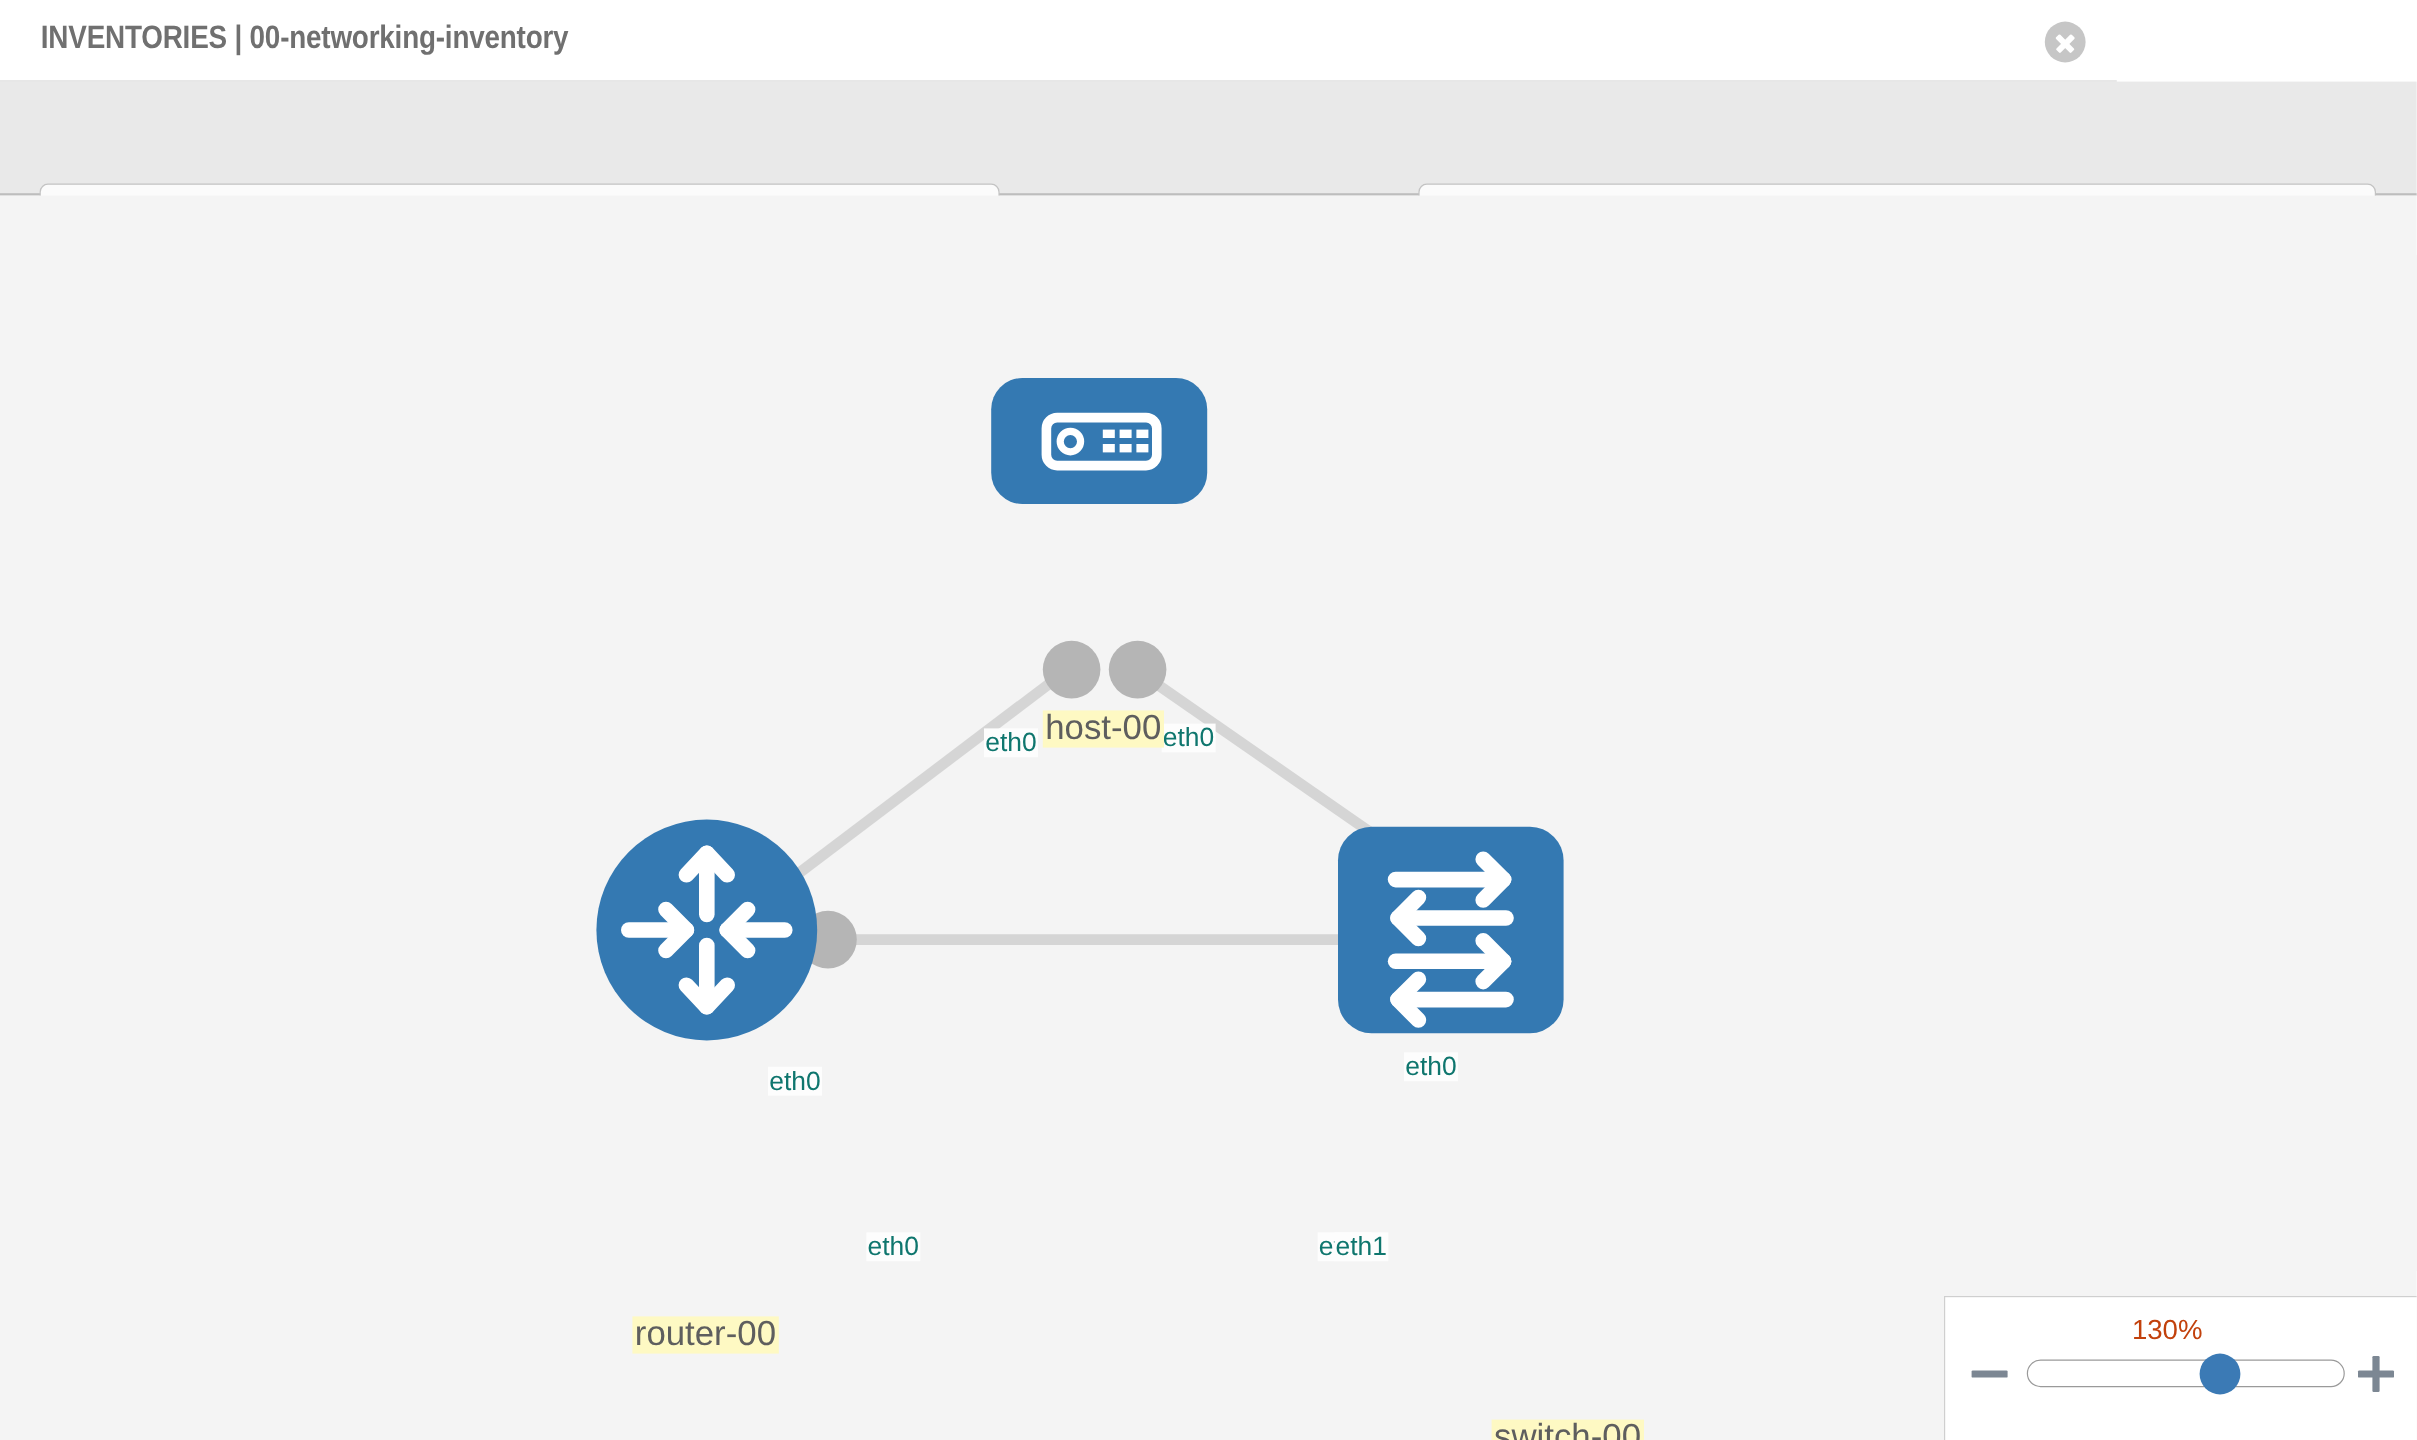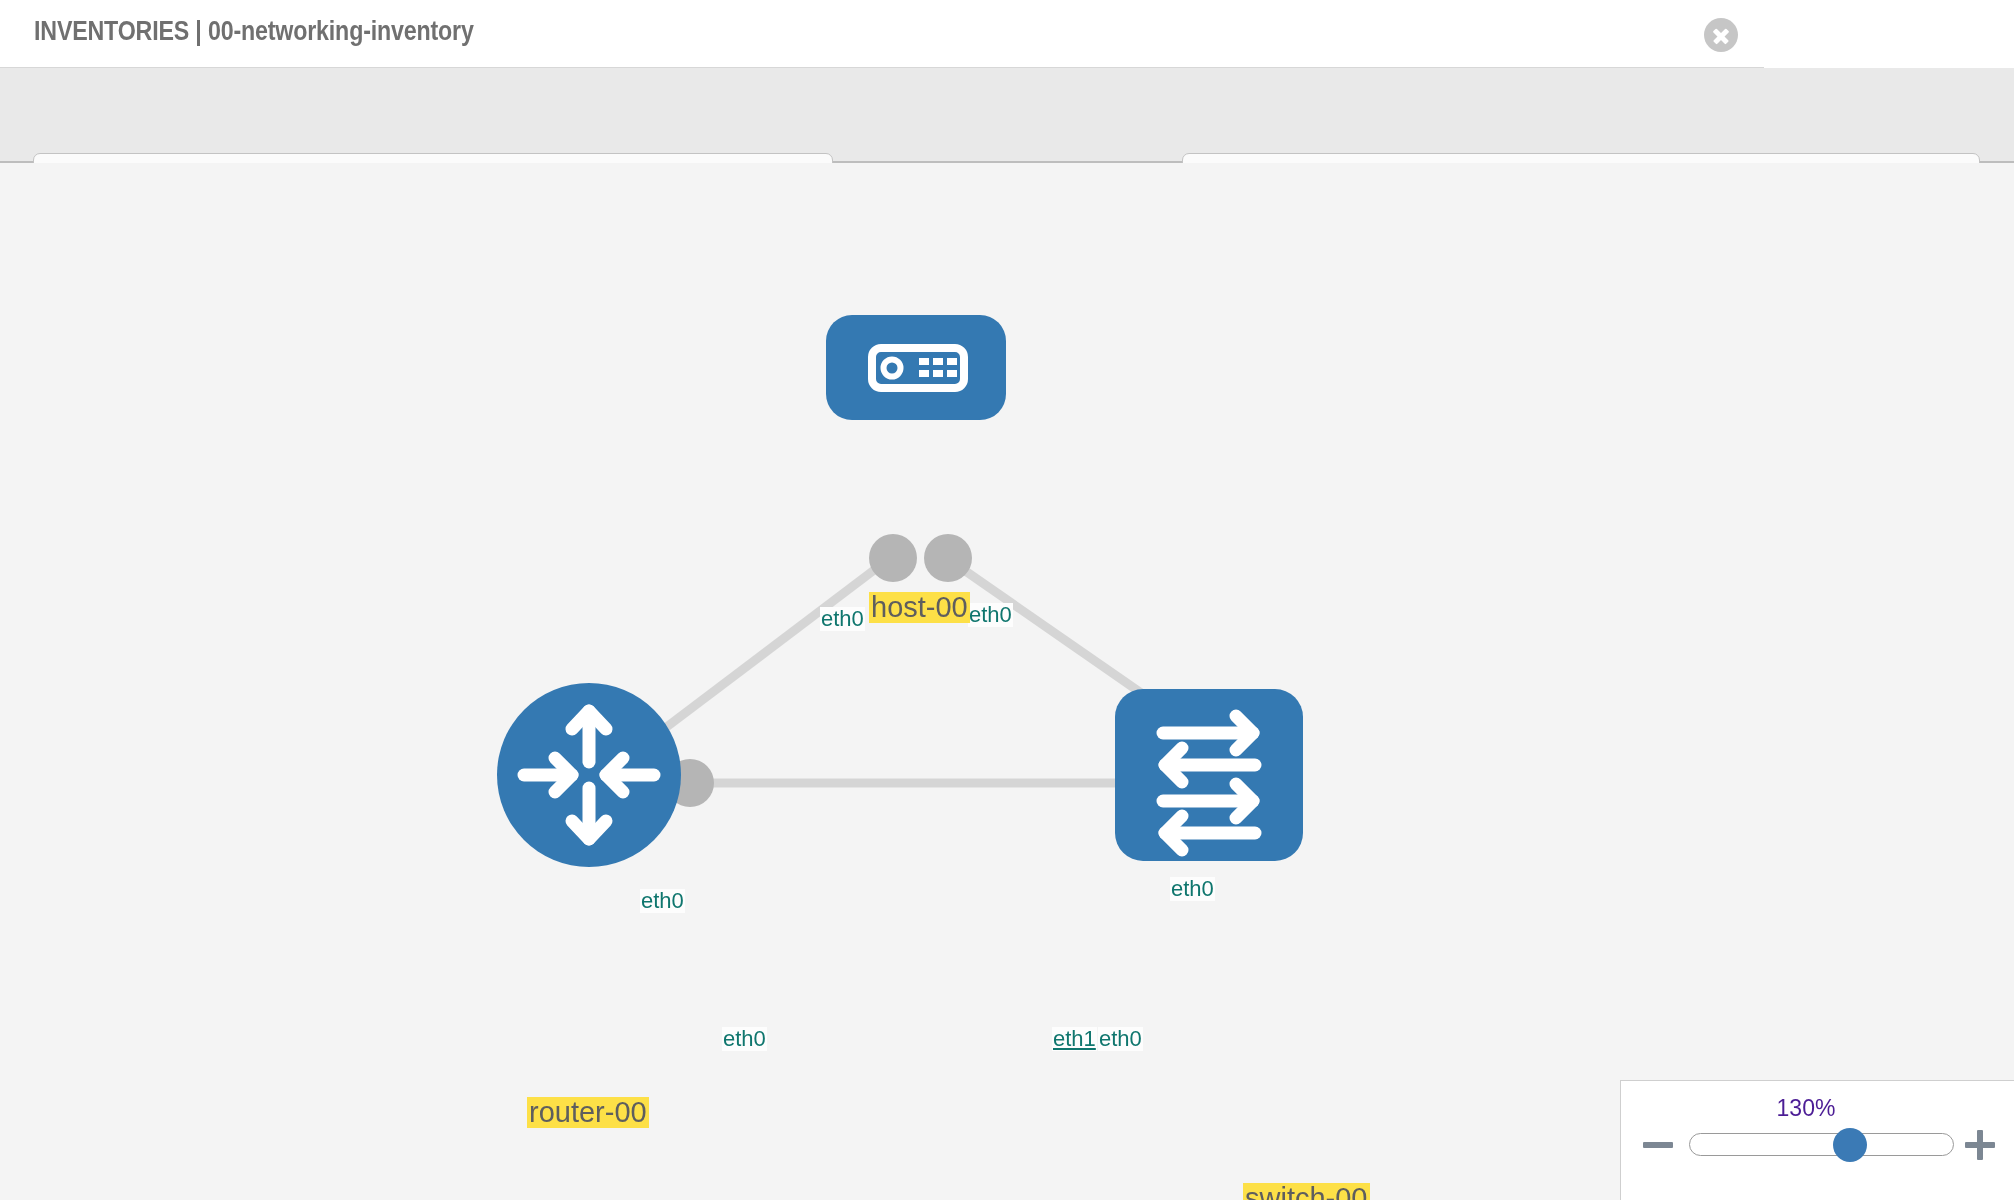--- a/index.html
+++ b/index.html
@@ -139,21 +139,21 @@
   }
   .topology-svg {
     position: absolute;
     left: 0; top: 0;
     width: 2014px;
     height: 1037px;
   }
 
   .node-label {
     position: absolute;
-    background: #fde047;
+    background: #fef9c3;
     color: #5e5e5e;
     font-size: 29px;
     white-space: nowrap;
     padding: 0 2px;
     line-height: 1.08;
   }
   .iface-label {
     position: absolute;
     background: #fdfdfd;
     color: #0f766e;
@@ -175,21 +175,21 @@
     border-left: 1px solid #cfcfcf;
     box-sizing: border-box;
   }
   .zoom-value {
     position: absolute;
     top: 14px;
     left: 0;
     width: 394px;
     text-align: center;
     font-size: 23px;
-    color: #4c1d95;
+    color: #c2410c;
     margin-left: -12px;
   }
   .zoom-minus, .zoom-plus {
     position: absolute;
     top: 47px;
     width: 34px;
     height: 34px;
     cursor: pointer;
   }
   .zoom-minus { left: 20px; }
@@ -330,21 +330,21 @@
         </g>
       </g>
     </svg>
 
     <span class="iface-label" style="left:820px;  top:444px;">eth0</span>
     <span class="iface-label" style="left:968px;  top:440px;">eth0</span>
     <span class="iface-label" style="left:640px;  top:726px;">eth0</span>
     <span class="iface-label" style="left:1170px; top:714px;">eth0</span>
     <span class="iface-label" style="left:722px;  top:864px;">eth0</span>
     <span class="iface-label" style="left:1098px; top:864px;">eth0</span>
-    <span class="iface-label" style="left:1052px; top:864px;text-decoration:underline;">eth1</span>
+    <span class="iface-label" style="left:1112px; top:864px;">eth1</span>
 
     <span class="node-label" style="left:869px;  top:429px;">host-00</span>
     <span class="node-label" style="left:527px;  top:934px;">router-00</span>
     <span class="node-label" style="left:1243px; top:986px;margin-top:34px;">switch-00</span>
 
   </div>
 
   <div class="zoom-panel">
     <div class="zoom-value">130%</div>
 

